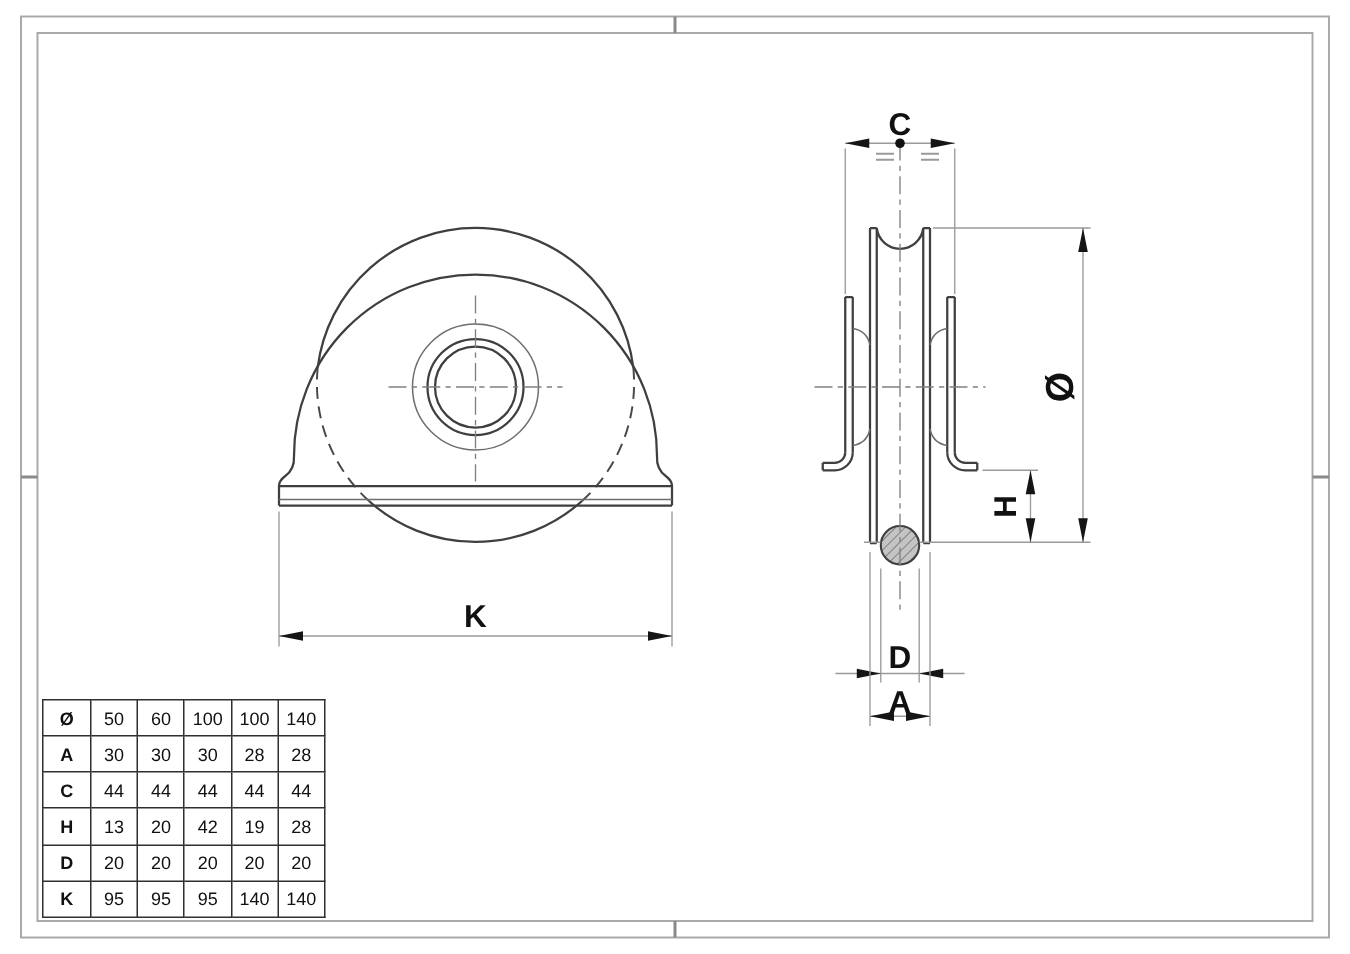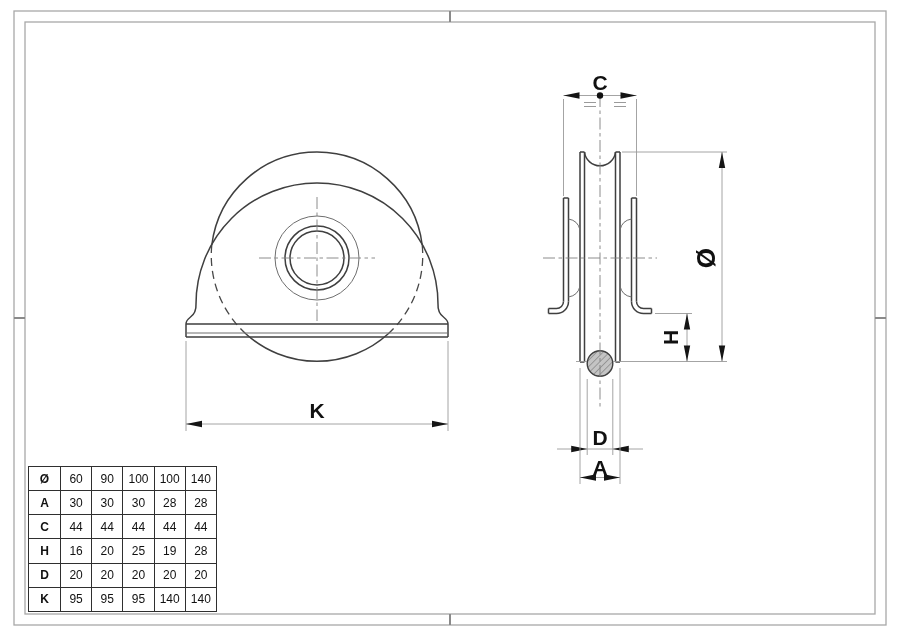--- a/index.html
+++ b/index.html
@@ -113,22 +113,22 @@
     <path class="ext" d="M 580 368 V 484 M 620 368 V 484 M 580 477.5 H 620"></path>
     <path class="arrow" d="M580 477.5 L596 474.3 L596 480.7 Z M620 477.5 L604 474.3 L604 480.7 Z"></path>
     <text class="dimtext" x="600" y="475" text-anchor="middle">A</text>
   </g>
 </svg>
 
 <table class="dim-table">
   <tbody>
     <tr>
       <th>Ø</th>
+      <td>50</td>
       <td>60</td>
-      <td>90</td>
       <td>100</td>
       <td>100</td>
       <td>140</td>
     </tr>
     <tr>
       <th>A</th>
       <td>30</td>
       <td>30</td>
       <td>30</td>
       <td>28</td>
@@ -137,23 +137,23 @@
     <tr>
       <th>C</th>
       <td>44</td>
       <td>44</td>
       <td>44</td>
       <td>44</td>
       <td>44</td>
     </tr>
     <tr>
       <th>H</th>
-      <td>16</td>
+      <td>13</td>
       <td>20</td>
-      <td>25</td>
+      <td>42</td>
       <td>19</td>
       <td>28</td>
     </tr>
     <tr>
       <th>D</th>
       <td>20</td>
       <td>20</td>
       <td>20</td>
       <td>20</td>
       <td>20</td>

